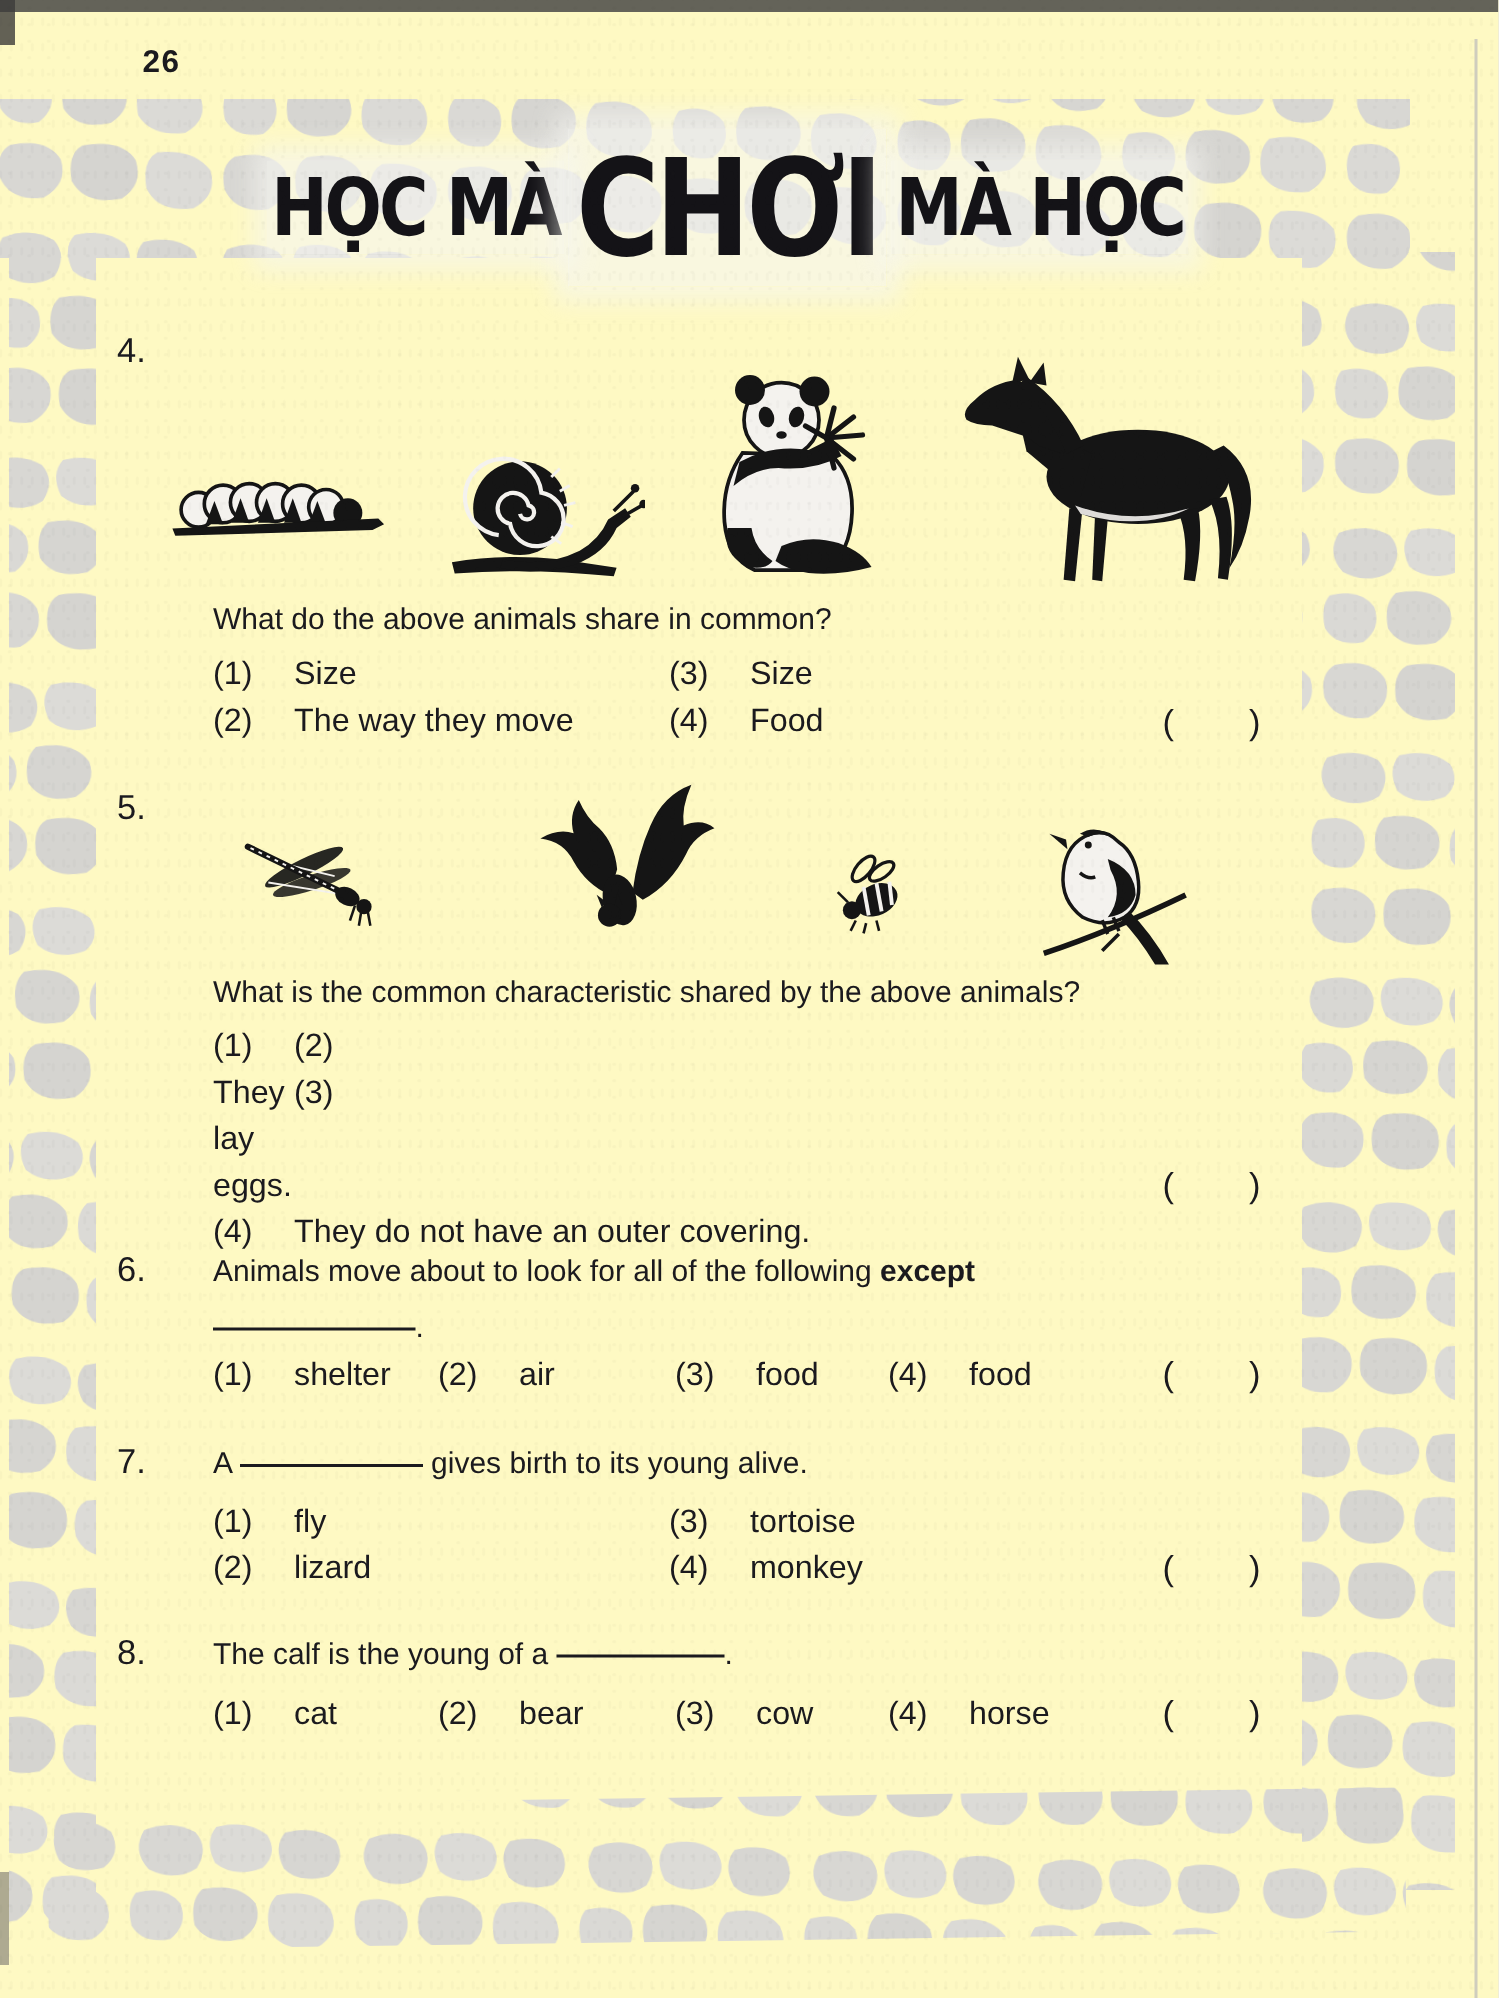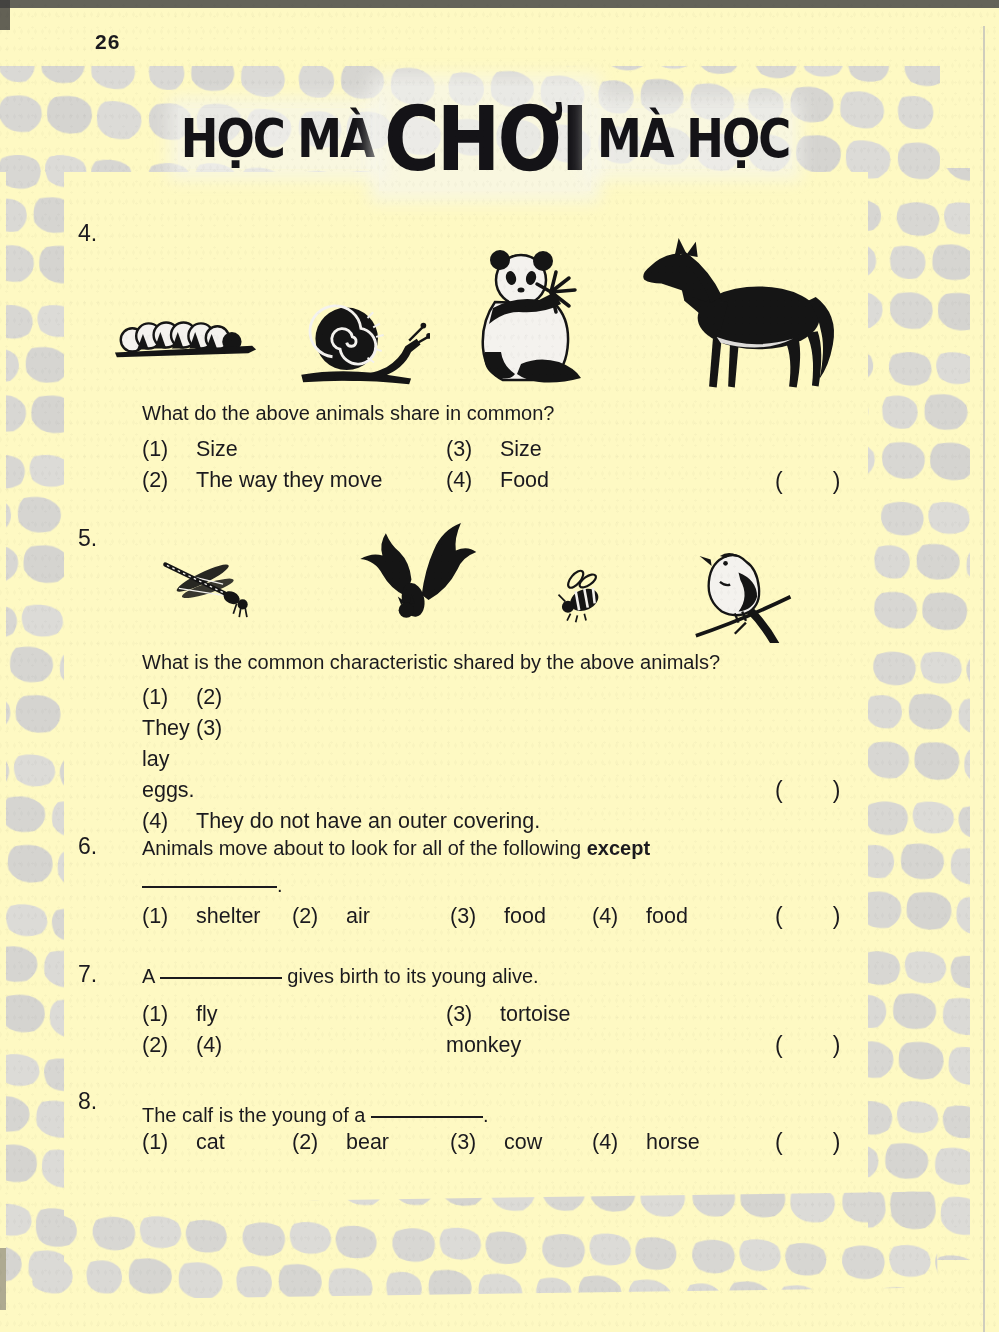--- a/index.html
+++ b/index.html
@@ -262,32 +262,33 @@
 
   <section class="q" style="top:961px;height:105px;">
     <span class="qnum">7.</span>
     <p class="qprompt" style="top:0;"><span>A </span><span class="blank b122"></span><span> gives birth to its young alive.</span></p>
     <div class="opts opts-2col" style="top:38px;">
       <span>(1)</span>
       <span>fly</span>
       <span>(3)</span>
       <span>tortoise</span>
       <span>(2)</span>
+      <span>lizard</span>
       <span>(4)</span>
       <span>monkey</span>
     </div>
     <div class="bracket" style="top:69px;">
       <span>(</span>
       <span>)</span>
     </div>
   </section>
 
   <section class="q" style="top:1088px;height:80px;">
     <span class="qnum">8.</span>
-    <p class="qprompt" style="top:12px;"><span>The calf is the young of a </span><span class="blank b112"></span><span>.</span></p>
+    <p class="qprompt" style="top:0;"><span>The calf is the young of a </span><span class="blank b112"></span><span>.</span></p>
     <div class="opts opts-row" style="top:39px;">
       <span>(1)</span>
       <span>cat</span>
       <span>(2)</span>
       <span>bear</span>
       <span>(3)</span>
       <span>cow</span>
       <span>(4)</span>
       <span>horse</span>
     </div>

